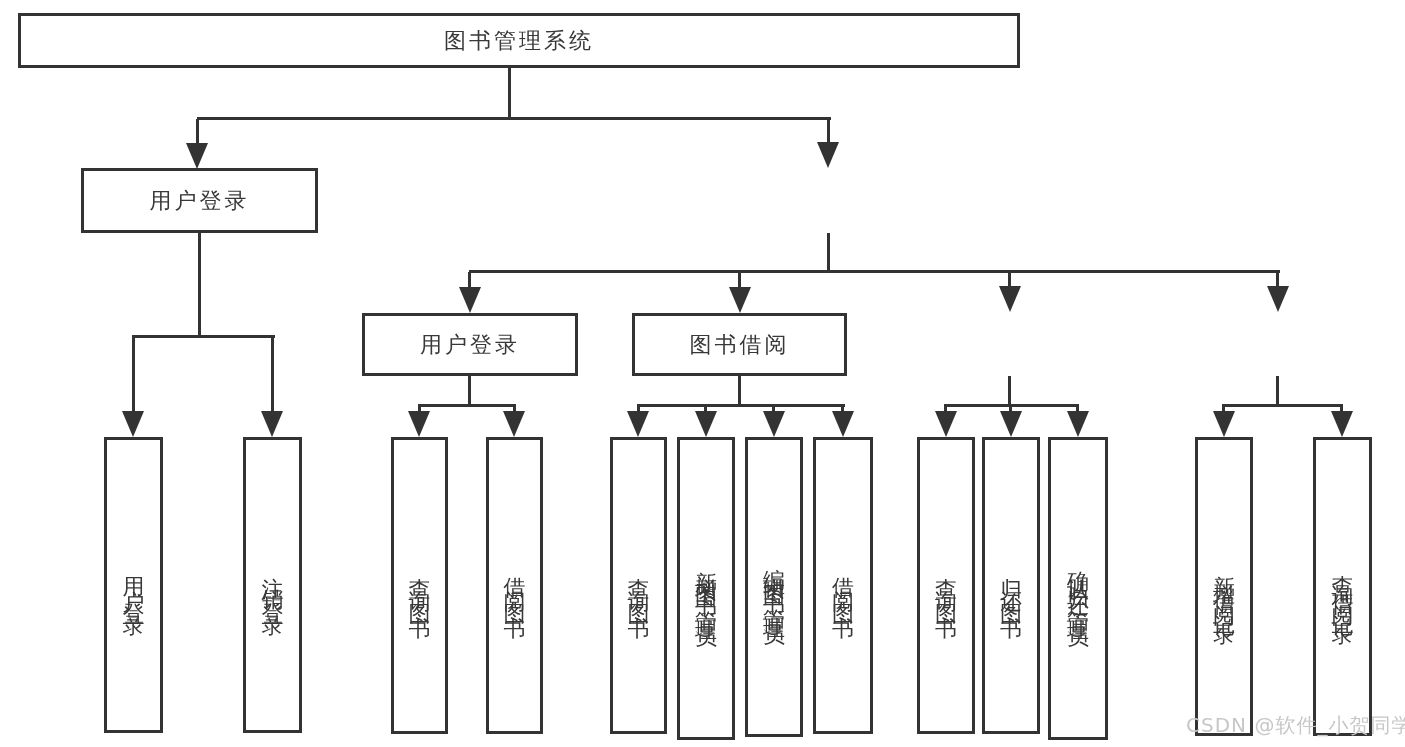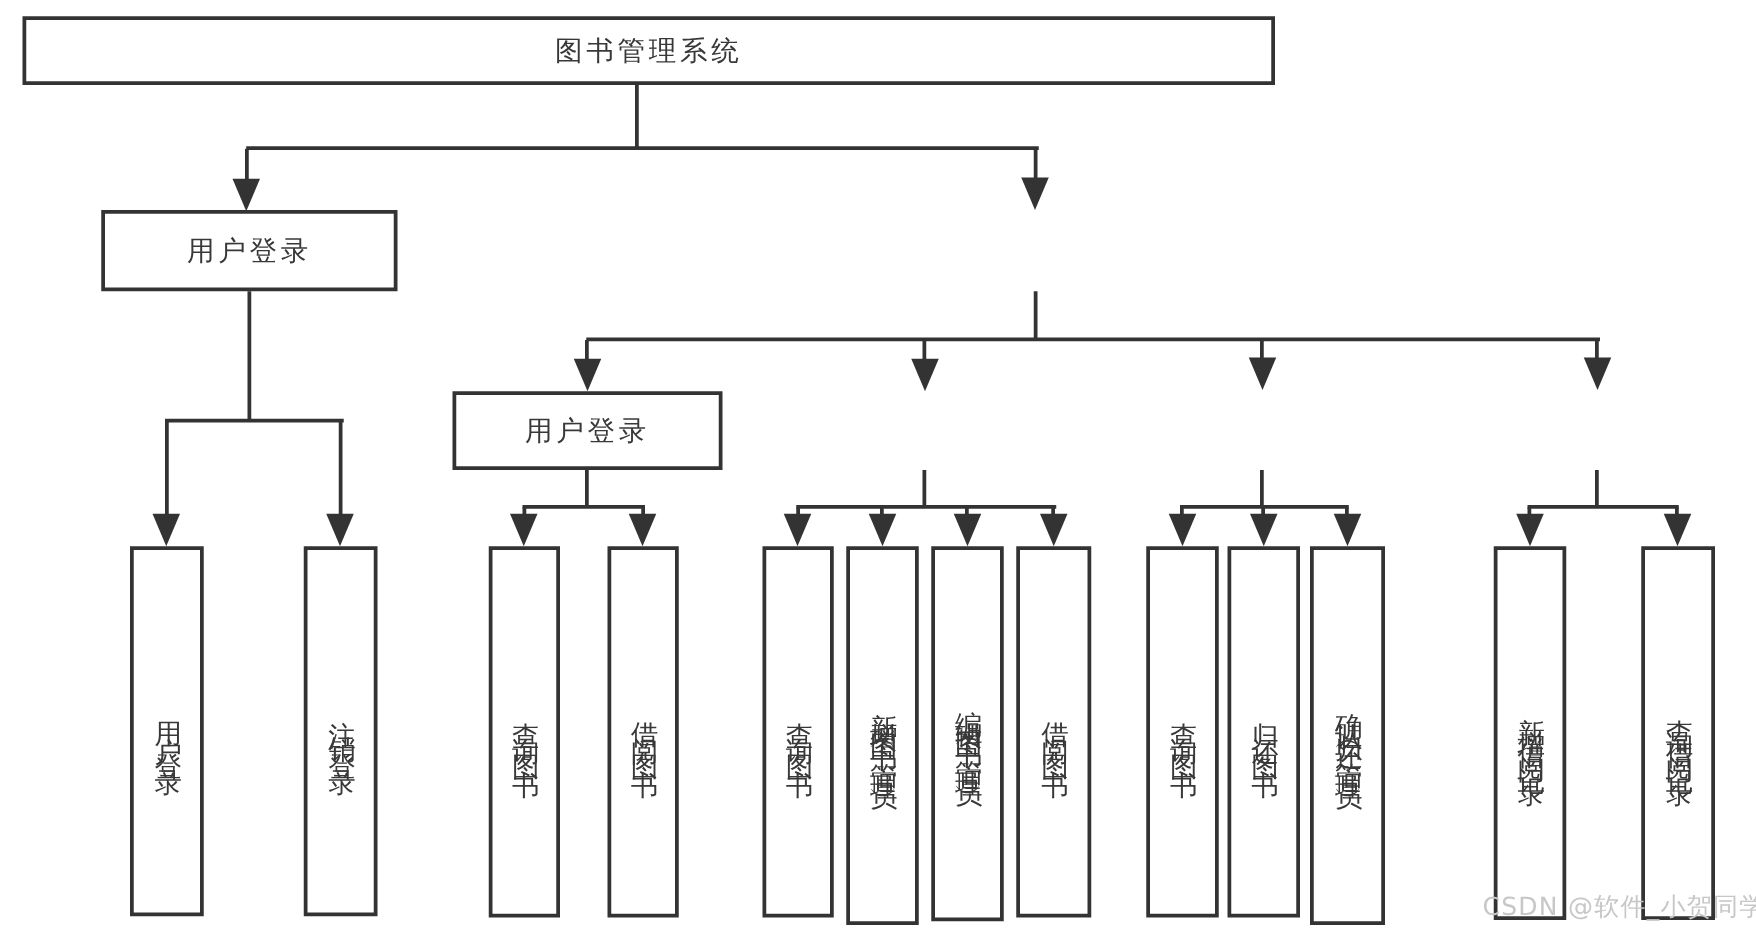--- a/index.html
+++ b/index.html
@@ -78,20 +78,23 @@
   <div class="ln" style="left:738px;top:272px;width:3px;height:16px;"></div>
   <div class="ah" style="left:729px;top:287px;"></div>
   <div class="ln" style="left:1008px;top:272px;width:3px;height:16px;"></div>
   <div class="ah" style="left:999px;top:286px;"></div>
   <div class="ln" style="left:1276px;top:272px;width:3px;height:16px;"></div>
   <div class="ah" style="left:1267px;top:286px;"></div>
 
   <div class="hbox" style="left:362px;top:313px;width:216px;height:63px;">
     <span class="lbl">用户登录</span>
   </div>
+  <div class="hbox" style="left:632px;top:313px;width:215px;height:63px;">
+    <span class="lbl">图书借阅</span>
+  </div>
 
   <div class="ln" style="left:468px;top:376px;width:3px;height:30px;"></div>
   <div class="ln" style="left:418px;top:404px;width:98px;height:3px;"></div>
   <div class="ln" style="left:418px;top:406px;width:3px;height:7px;"></div>
   <div class="ah" style="left:408px;top:411px;"></div>
   <div class="ln" style="left:513px;top:406px;width:3px;height:7px;"></div>
   <div class="ah" style="left:503px;top:411px;"></div>
 
   <div class="ln" style="left:738px;top:376px;width:3px;height:30px;"></div>
   <div class="ln" style="left:637px;top:404px;width:208px;height:3px;"></div>

